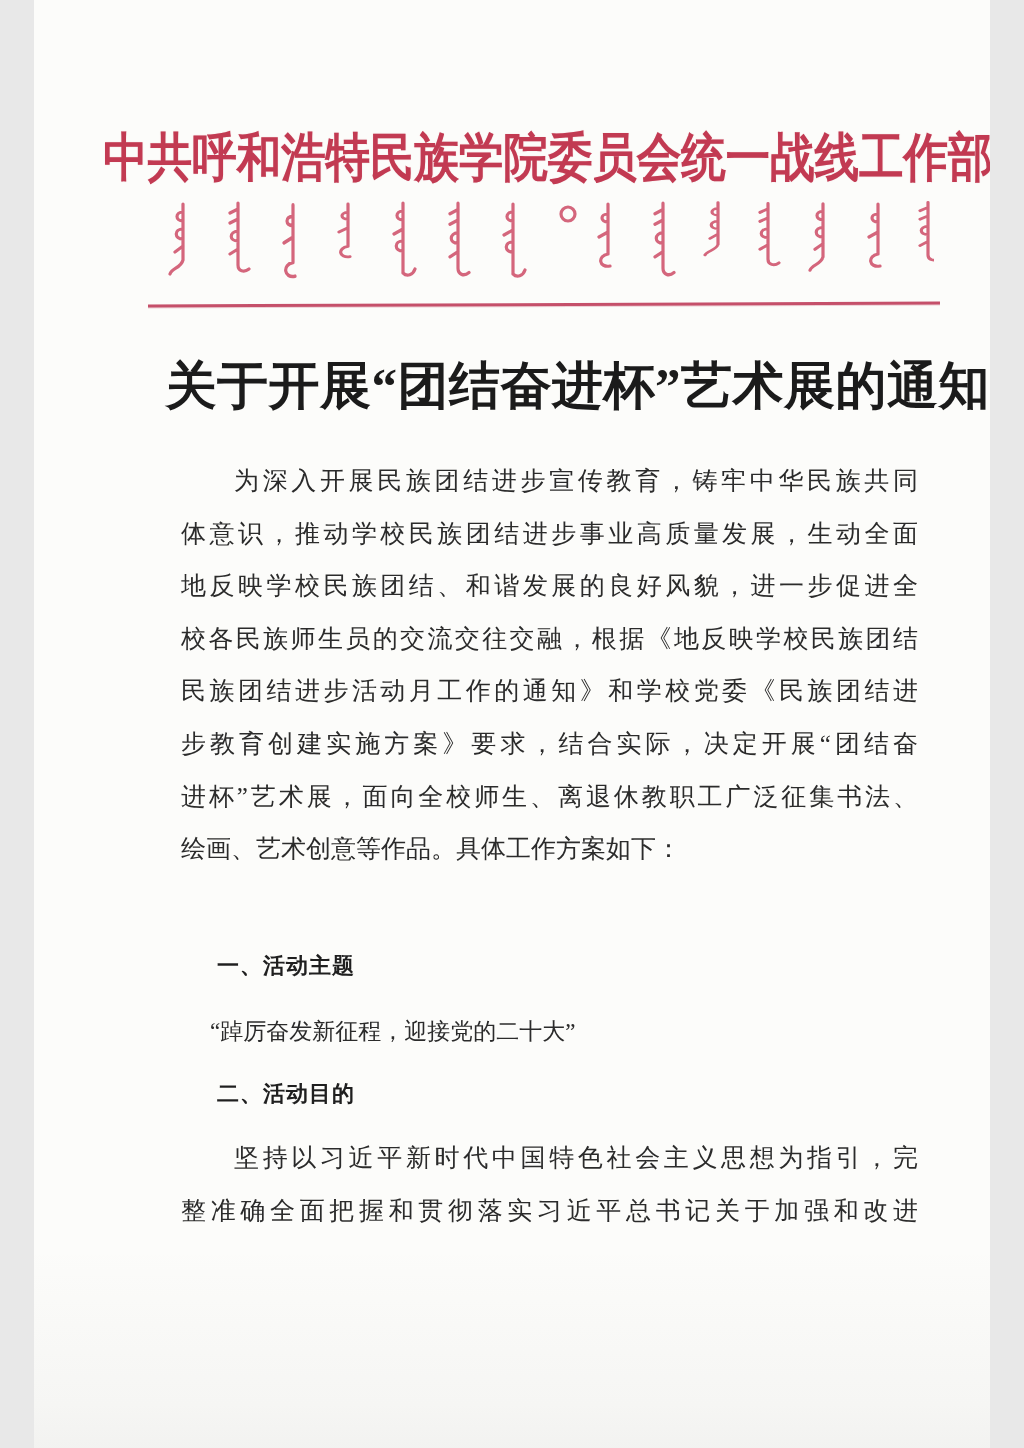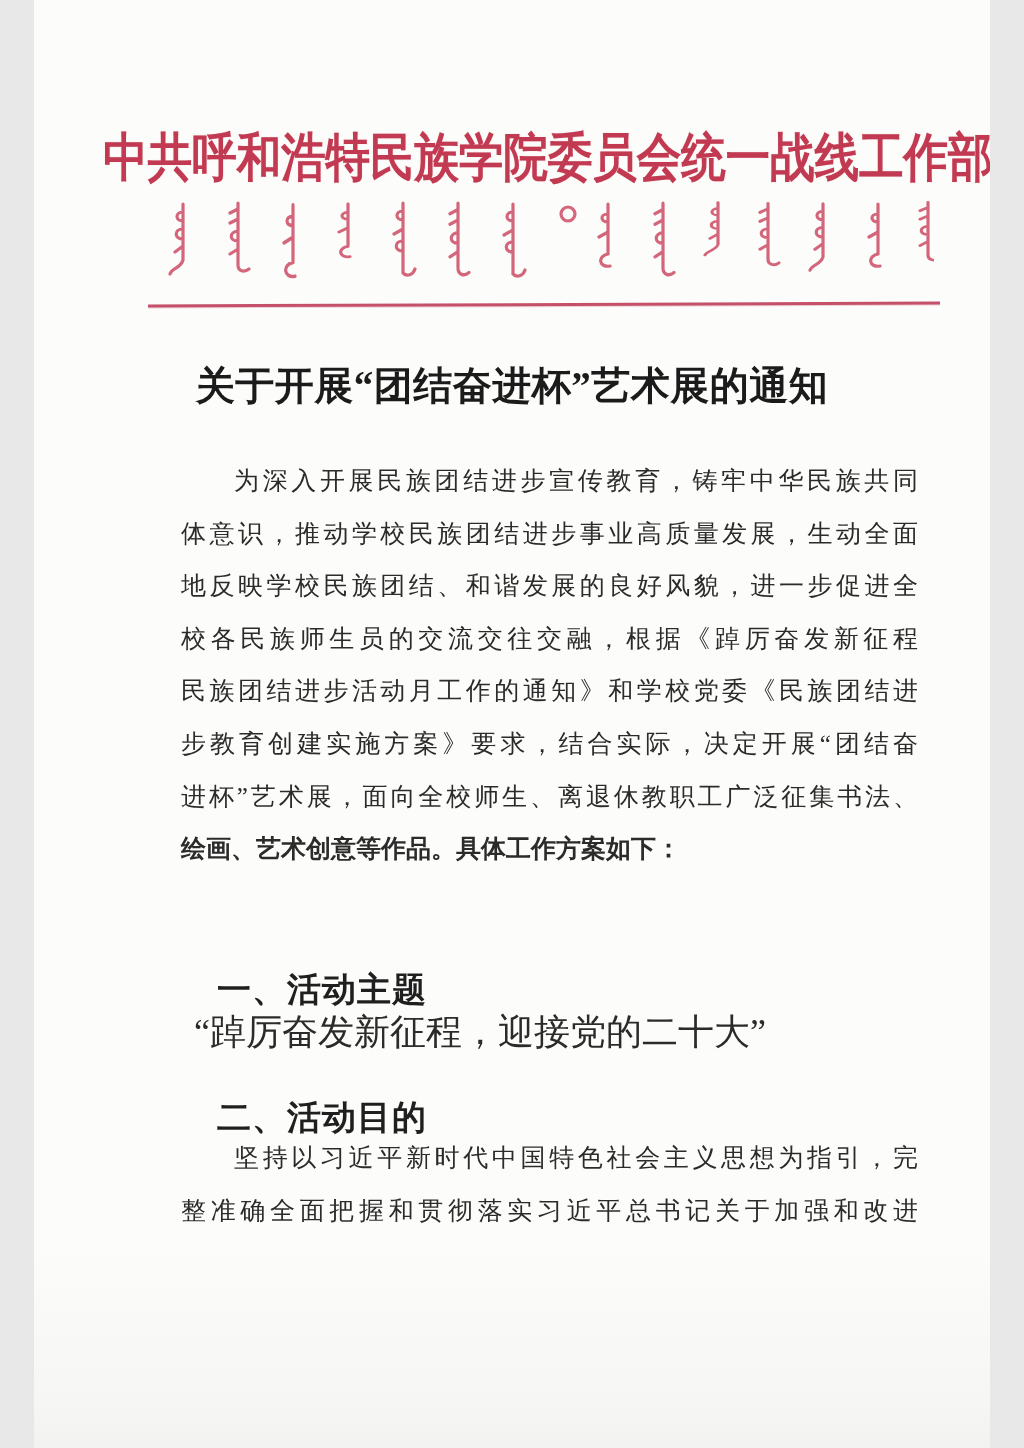--- a/index.html
+++ b/index.html
@@ -36,22 +36,22 @@
   .red-rule{
     position:absolute;top:303px;left:114px;
     width:792px;height:3px;
     background:#c5506a;
     transform:rotate(-0.22deg);
     box-shadow:0 1px 0 rgba(197,80,106,0.25);
   }
   
   .doc-title{
     position:absolute;top:357px;left:0;right:0;
-    text-align:center;
-    font-size:39px;line-height:58px;
+    text-align:right;
+    font-size:51px;line-height:58px;
     font-weight:bold;
     color:#1b1b1b;
     letter-spacing:0.5px;
     white-space:nowrap;
   }
   
   .body-block{
     position:absolute;left:147px;width:737px;
     font-size:25px;line-height:52.6px;
     color:#2b2b2b;
@@ -59,36 +59,35 @@
   .p1{top:455px;}
   .p2{top:1132px;}
   .line{
     text-align:justify;
     text-align-last:justify;
     text-justify:inter-character;
     white-space:nowrap;
   }
   .line.indent{padding-left:53px;}
   .line.end{
-    text-align:center;text-align-last:left;font-weight:bold;
+    text-align:center;text-align-last:left;
   }
   .sec-heading{
     position:absolute;left:183px;width:700px;
     font-family:"Liberation Sans","DejaVu Sans",sans-serif;
-    font-size:34px;line-height:48px;
+    font-size:22px;line-height:48px;
     font-weight:bold;color:#1f1f1f;
     letter-spacing:1px;
     white-space:nowrap;
-    margin-top:23px;
   }
   .h1{top:942px;}
   .h2{top:1070px;}
   .theme-line{
-    position:absolute;left:160px;width:706px;top:1008px;
-    font-size:36px;line-height:48px;
+    position:absolute;left:176px;width:706px;top:1008px;
+    font-size:23px;line-height:48px;
     color:#2b2b2b;
     white-space:nowrap;
   }
 </style>
 </head>
 <body>
 
 <div class="page">
 
   <div class="org-name">中共呼和浩特民族学院委员会统一战线工作部</div>
@@ -126,21 +125,21 @@
   </svg>
 
   <div class="red-rule"></div>
 
   <div class="doc-title">关于开展“团结奋进杯”艺术展的通知</div>
 
   <div class="body-block p1">
     <div class="line indent">为深入开展民族团结进步宣传教育，铸牢中华民族共同</div>
     <div class="line">体意识，推动学校民族团结进步事业高质量发展，生动全面</div>
     <div class="line">地反映学校民族团结、和谐发展的良好风貌，进一步促进全</div>
-    <div class="line">校各民族师生员的交流交往交融，根据《踔厉奋发新征程</div>
+    <div class="line">校各民族师生员的交流交往交融，根据《地反映学校民族团结</div>
     <div class="line">民族团结进步活动月工作的通知》和学校党委《民族团结进</div>
     <div class="line">步教育创建实施方案》要求，结合实际，决定开展“团结奋</div>
     <div class="line">进杯”艺术展，面向全校师生、离退休教职工广泛征集书法、</div>
     <div class="line end">绘画、艺术创意等作品。具体工作方案如下：</div>
   </div>
 
   <div class="sec-heading h1">一、活动主题</div>
   <div class="theme-line">“踔厉奋发新征程，迎接党的二十大”</div>
 
   <div class="sec-heading h2">二、活动目的</div>

